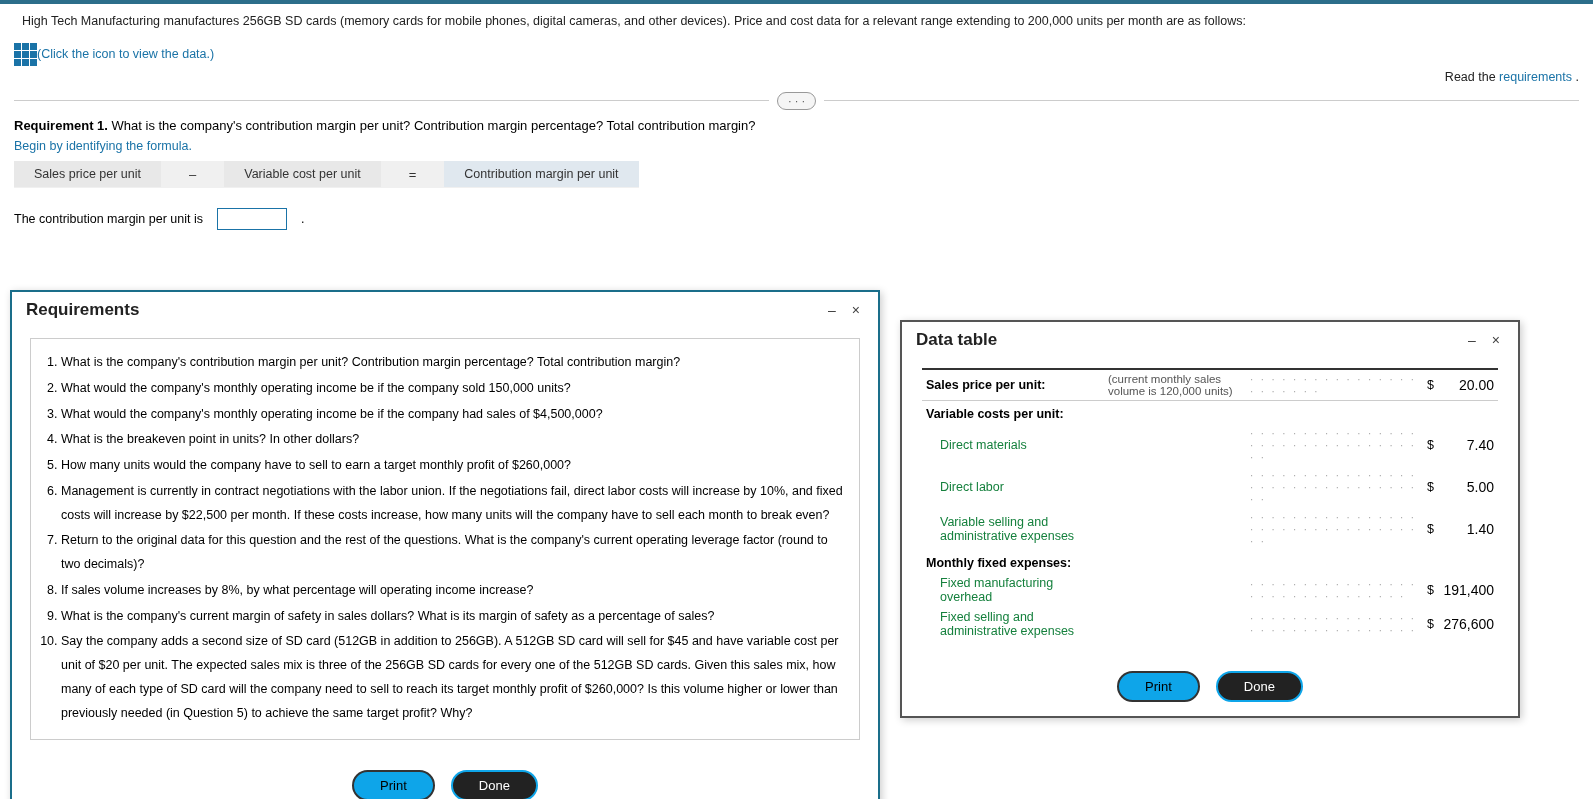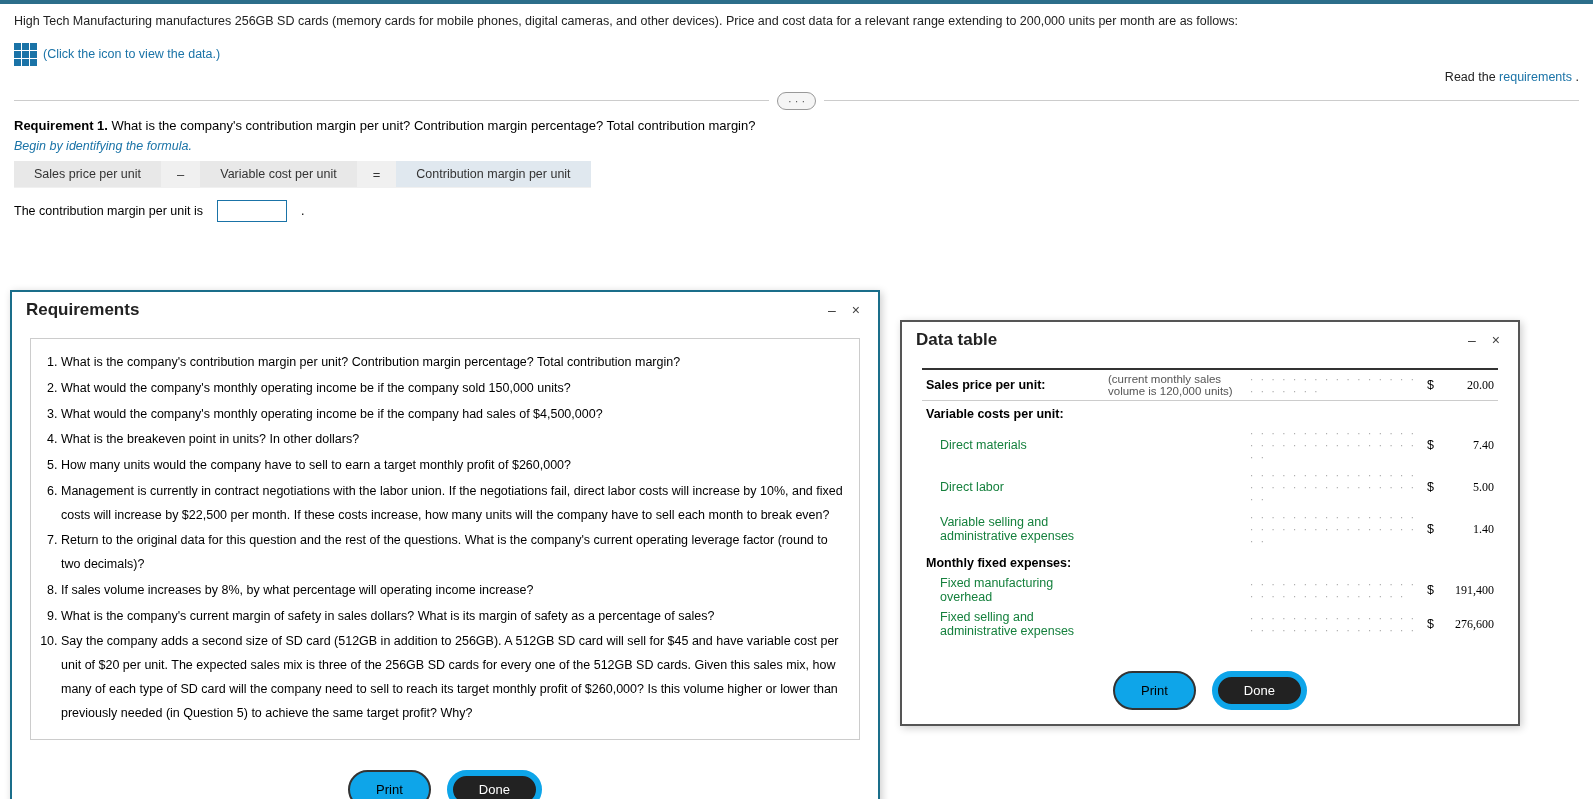--- a/index.html
+++ b/index.html
@@ -18,25 +18,25 @@
       width: 100%;
     }
     .main-content {
       padding: 8px 14px;
     }
     .intro-text {
       font-size: 12.5px;
       color: #222;
       line-height: 1.5;
       margin-bottom: 6px;
+      margin-left: 8px;
     }
     .data-icon-row {
       display: flex;
       align-items: center;
-      gap: 6px;
       margin-bottom: 4px;
       margin-top: 12px;
     }
     .grid-icon {
       display: inline-grid;
       grid-template-columns: repeat(3, 7px);
       grid-template-rows: repeat(3, 7px);
       gap: 1px;
     }
     .grid-cell {
@@ -81,28 +81,27 @@
     .requirement-header {
       font-size: 13px;
       margin-bottom: 6px;
     }
     .requirement-header strong {
       font-weight: bold;
     }
     .begin-text {
       font-size: 12.5px;
       color: #1a73a7;
-      font-style: italic;
       margin-bottom: 8px;
     }
     .formula-row {
       display: flex;
       align-items: center;
-      gap: 0;
-      margin-bottom: 12px;
+      gap: 12px;
+      margin-bottom: 20px;
       background: #f0f0f0;
       width: fit-content;
     }
     .formula-cell {
       padding: 6px 20px;
       font-size: 12.5px;
       color: #333;
       background: #e8e8e8;
     }
     .formula-operator {
@@ -196,21 +195,21 @@
     }
     .btn-outline {
       border: 2px solid #333;
       border-radius: 20px;
       padding: 6px 26px;
       background: #0ea5e9;
       font-size: 13px;
       cursor: pointer;
     }
     .btn-solid {
-      border: 6px solid #0ea5e9;
+      border: 2px solid #0ea5e9;
       border-radius: 20px;
       padding: 6px 26px;
       background: #222;
       color: #fff;
       font-size: 13px;
       cursor: pointer;
     }
     
     .data-table-content {
       padding: 10px 20px 16px;
@@ -238,23 +237,22 @@
       font-size: 11px;
     }
     .dt-dollar {
       text-align: right;
       padding-right: 4px;
       font-size: 12.5px;
     }
     .dt-value {
       text-align: right;
       padding-right: 4px;
-      font-size: 12px;
+      font-size: 14px;
       min-width: 60px;
-      font-family: Liberation Serif, serif;
     }
     .sales-price-row td {
       border-top: 2px solid #333;
       border-bottom: 1px solid #ccc;
     }
   </style>
 </head>
 <body>
 
 <div class="top-bar"></div>

